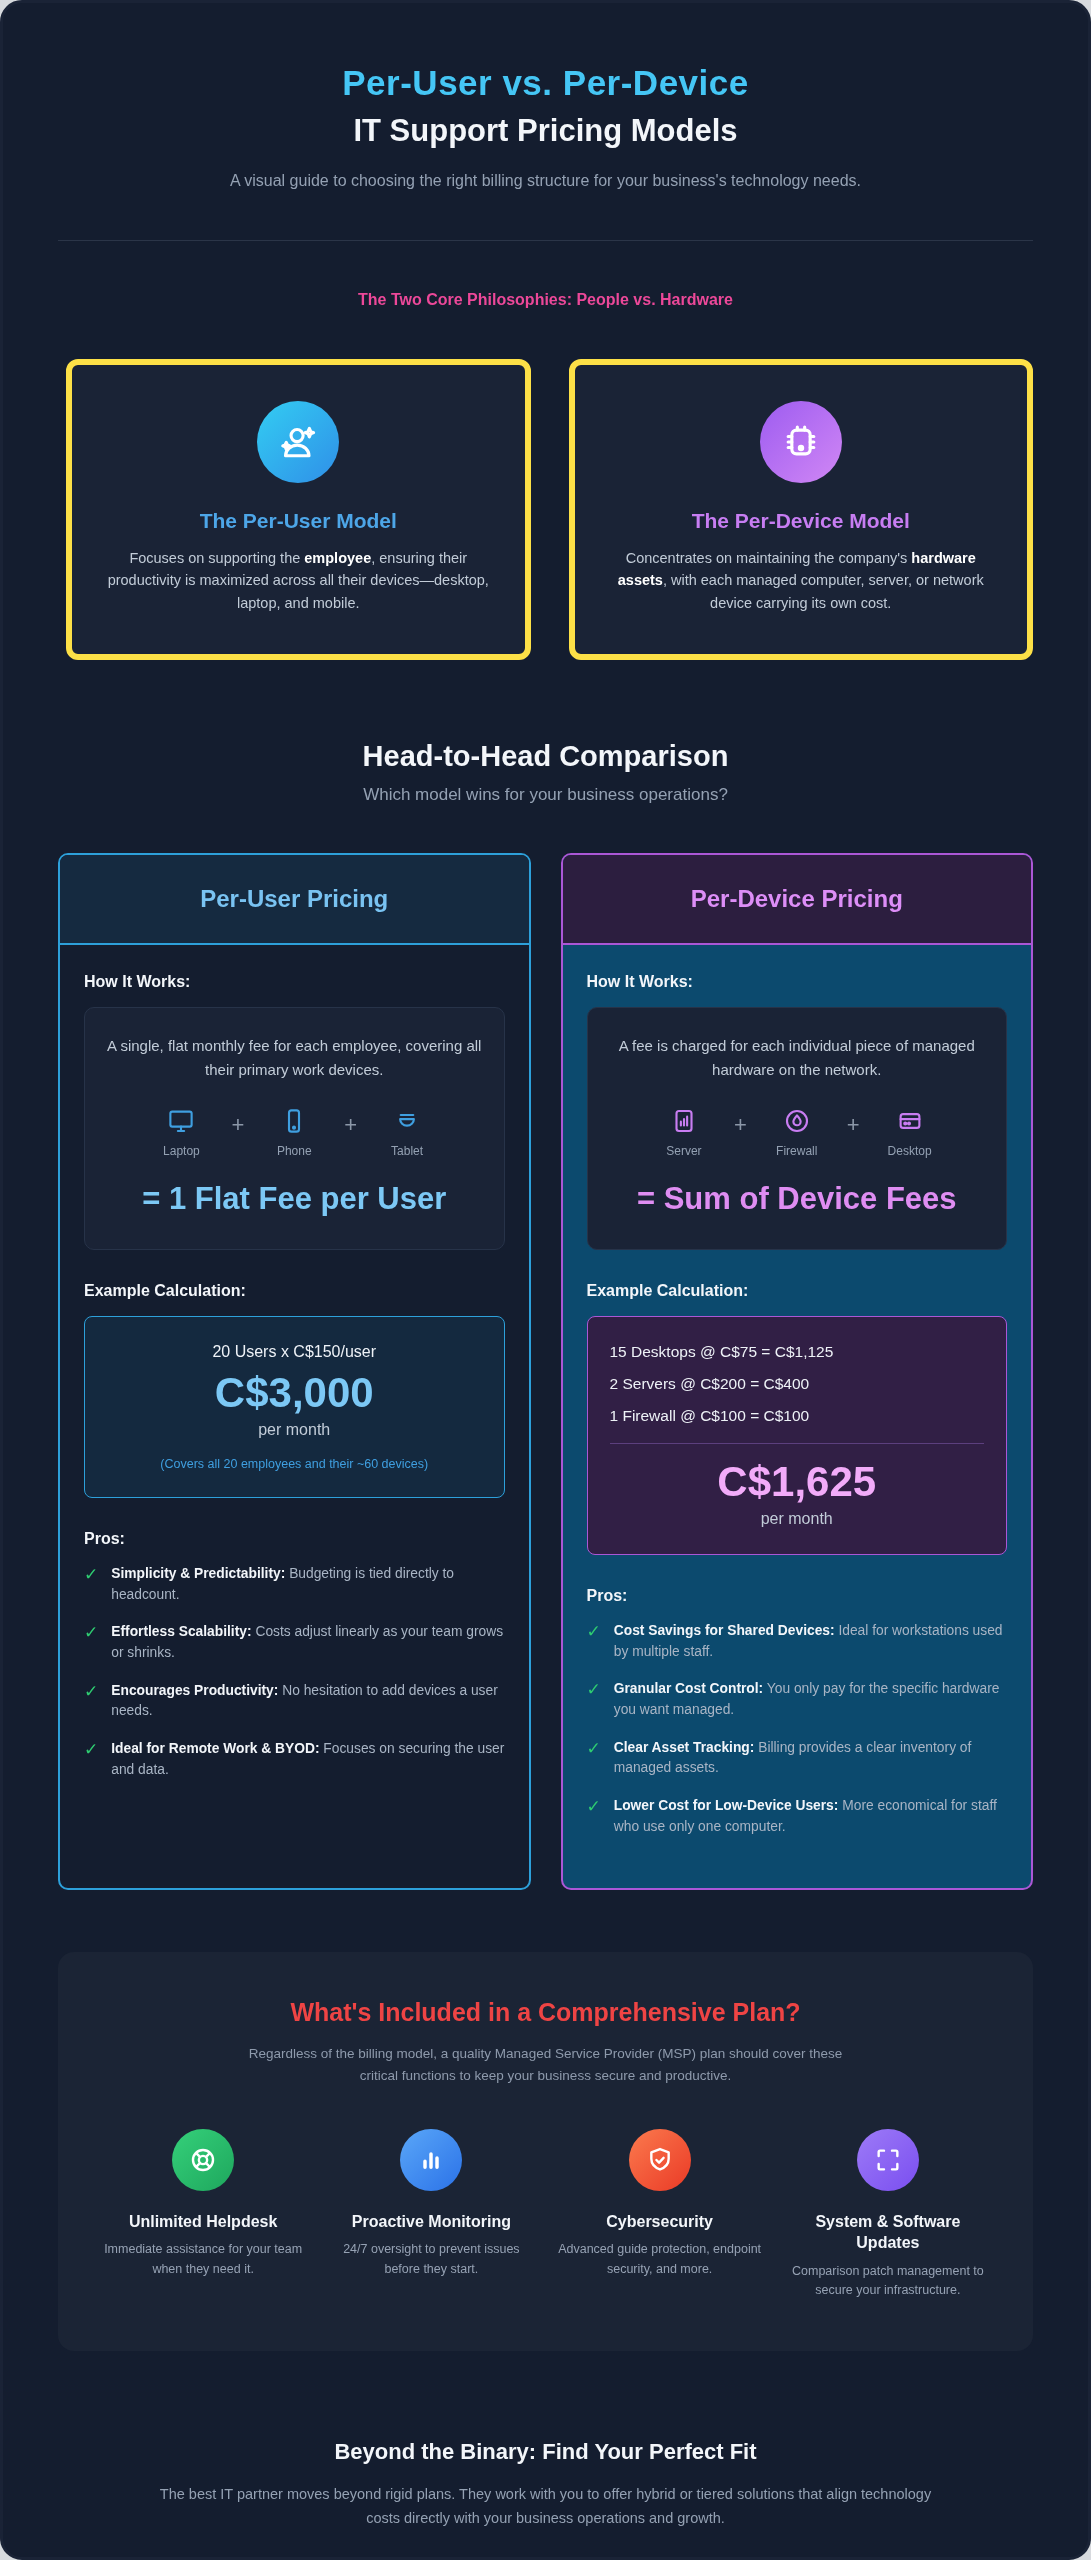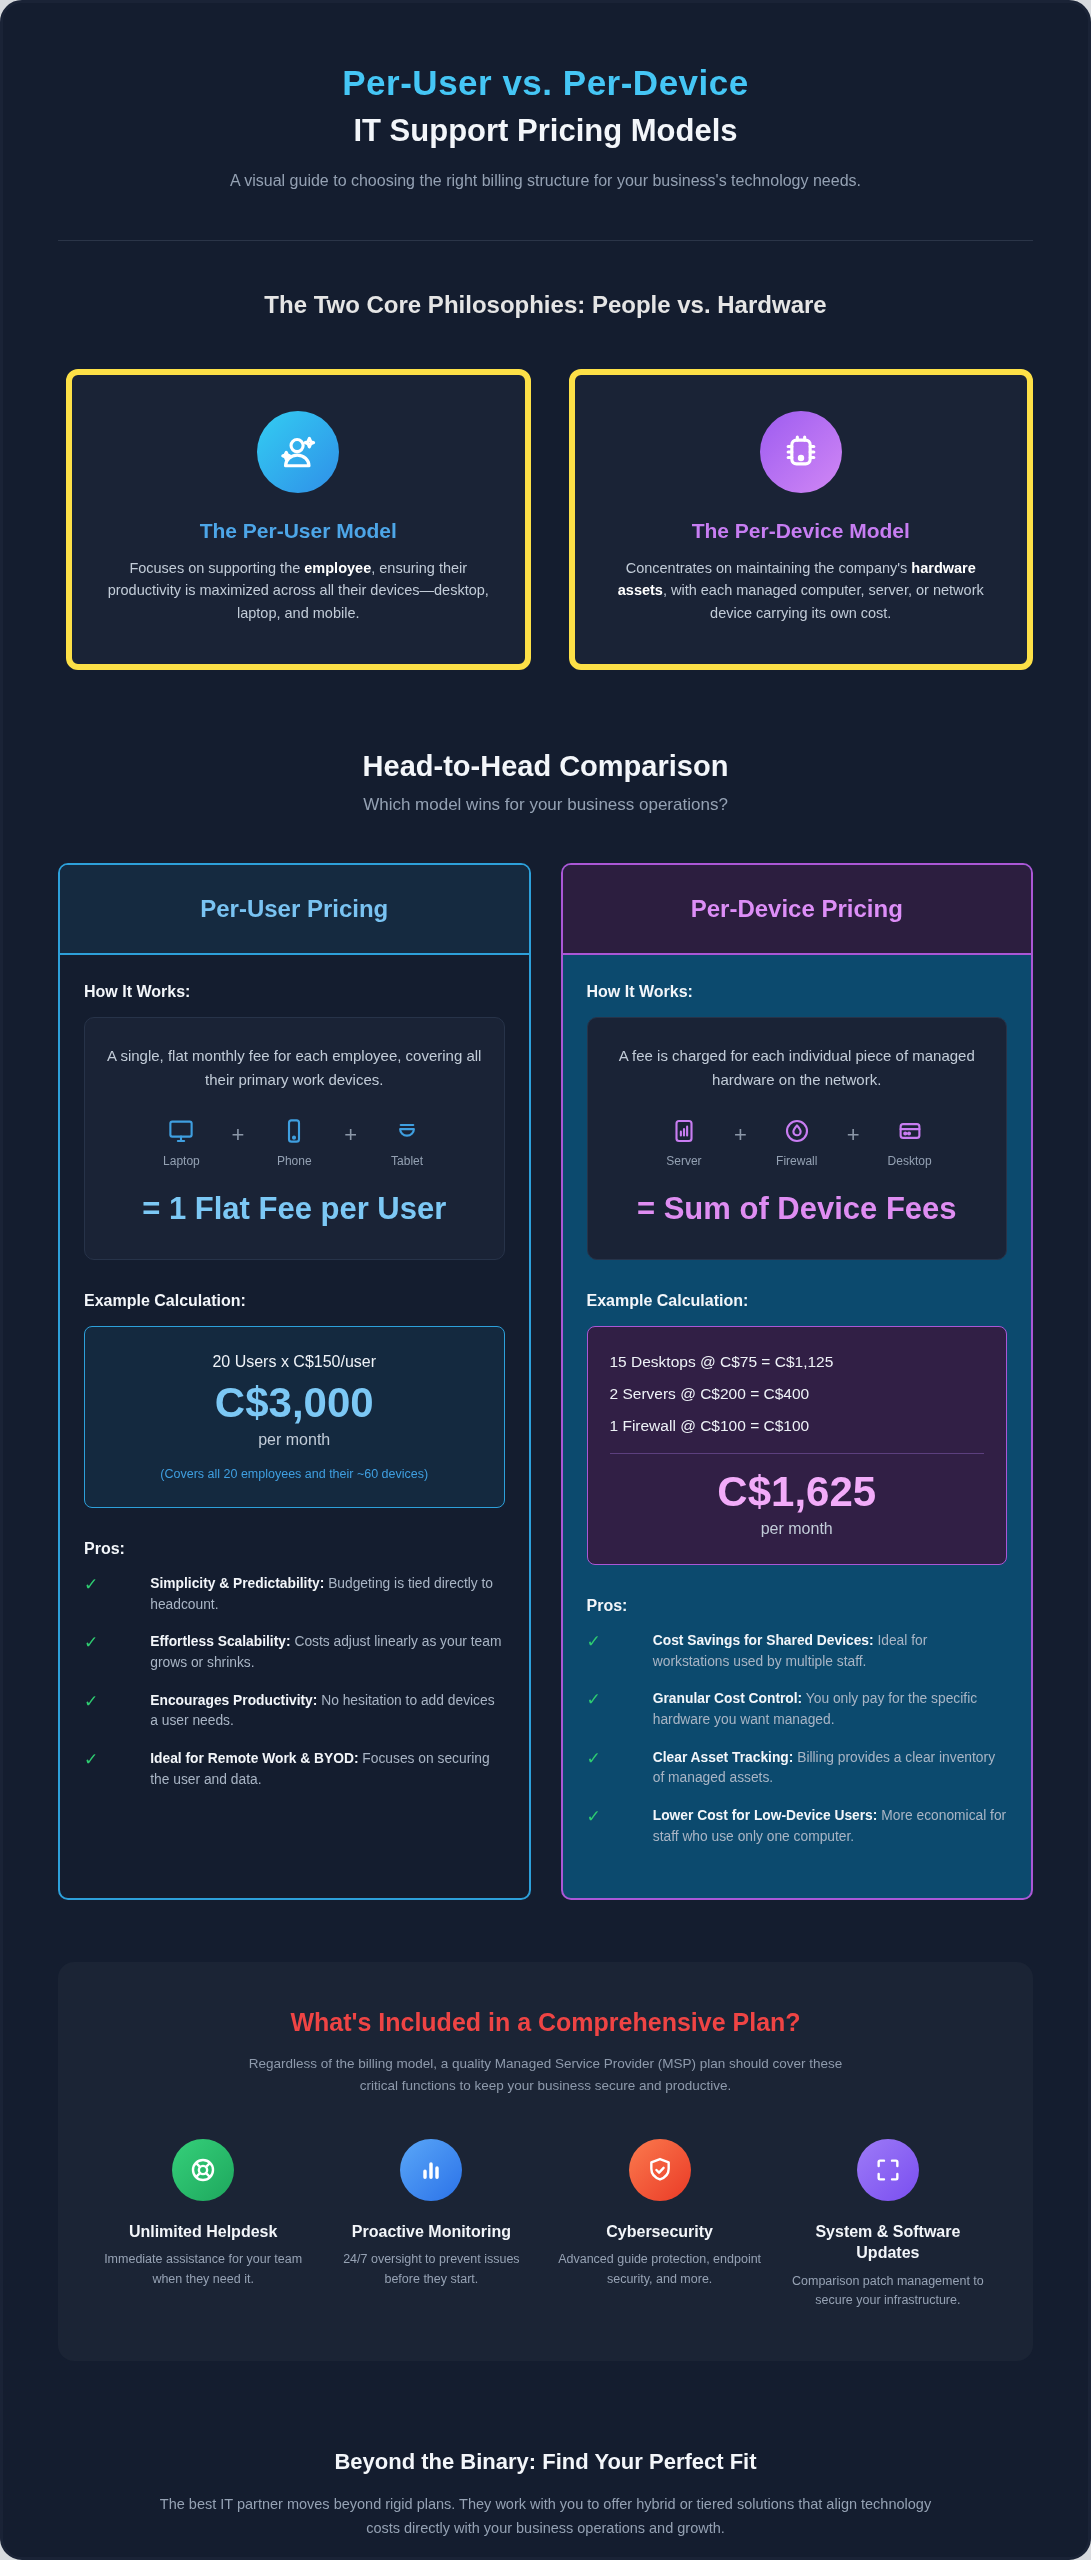--- a/index.html
+++ b/index.html
@@ -20,21 +20,21 @@
   }
   .content{flex:1;padding:0 55px;box-sizing:border-box;text-align:center;}
 
   
   .main-title{margin:60px 0 0;font-size:35px;font-weight:800;color:#45c6f5;letter-spacing:.5px;}
   .sub-title{margin:10px 0 0;font-size:31px;font-weight:800;color:#f3f6fa;}
   .tagline{margin:20px auto 0;max-width:640px;font-size:16px;line-height:1.55;color:#94a1b3;}
   .divider{border:none;border-top:1px solid #2b3548;margin:46px 0 0;}
 
   
-  .section-heading{margin:50px 0 0;font-size:24px;font-weight:800;color:#e5e5e5;}
+  .section-heading{margin:50px 0 0;font-size:16px;font-weight:800;color:#ec4899;}
   .philo-row{display:flex;gap:30px;margin-top:50px;}
   .philo-card{
     flex:1;background:#1a2336;border:6px solid #fde047;border-radius:12px;
     padding:36px 28px 40px;box-sizing:border-box;margin-left:8px;
   }
   .philo-icon-circle{
     width:82px;height:82px;border-radius:50%;margin:0 auto;
     display:flex;align-items:center;justify-content:center;color:#fff;
   }
   .grad-blue{background:linear-gradient(135deg,#33cdf2 0%,#2f8fe8 100%);}
@@ -81,21 +81,21 @@
   .ex-total.blue{color:#7cc8f5;} .ex-total.pink{color:#f2abf9;}
   .ex-period{font-size:16px;color:#c2ccd8;margin:4px 0 0;}
   .ex-note{font-size:12.5px;color:#3f9fe0;margin:18px 0 0;}
   .ex-calc-line{font-size:15.5px;color:#eef2f7;margin:0 0 14px;}
   .ex-divider{border:none;border-top:1px solid #5c3f7e;margin:18px 0 14px;}
   .device-ex .ex-total,.device-ex .ex-period{text-align:center;}
   .pros-label{margin-top:32px;}
   .pros-list{list-style:none;margin:16px 0 0;padding:0;}
   .pros-list li{display:flex;gap:13px;margin-bottom:17px;}
   .check{color:#2ecc71;font-size:17px;font-weight:700;line-height:1.3;flex:0 0 auto;}
-  .pro-text{font-size:13.8px;line-height:1.5;color:#a9b5c5;margin-left:39px;}
+  .pro-text{font-size:13.8px;line-height:1.5;color:#a9b5c5;}
   .pro-text strong{color:#f3f6fa;}
 
   
   .included-panel{
     margin-top:62px;background:#1b2435;border-radius:16px;
     padding:46px 40px 50px;box-sizing:border-box;
   }
   .included-heading{margin:0;font-size:25px;font-weight:800;color:#ef4444;}
   .included-sub{margin:16px auto 0;max-width:630px;font-size:13.5px;line-height:1.6;color:#8e9aac;}
   .features-row{display:flex;gap:18px;margin-top:42px;align-items:flex-start;}

